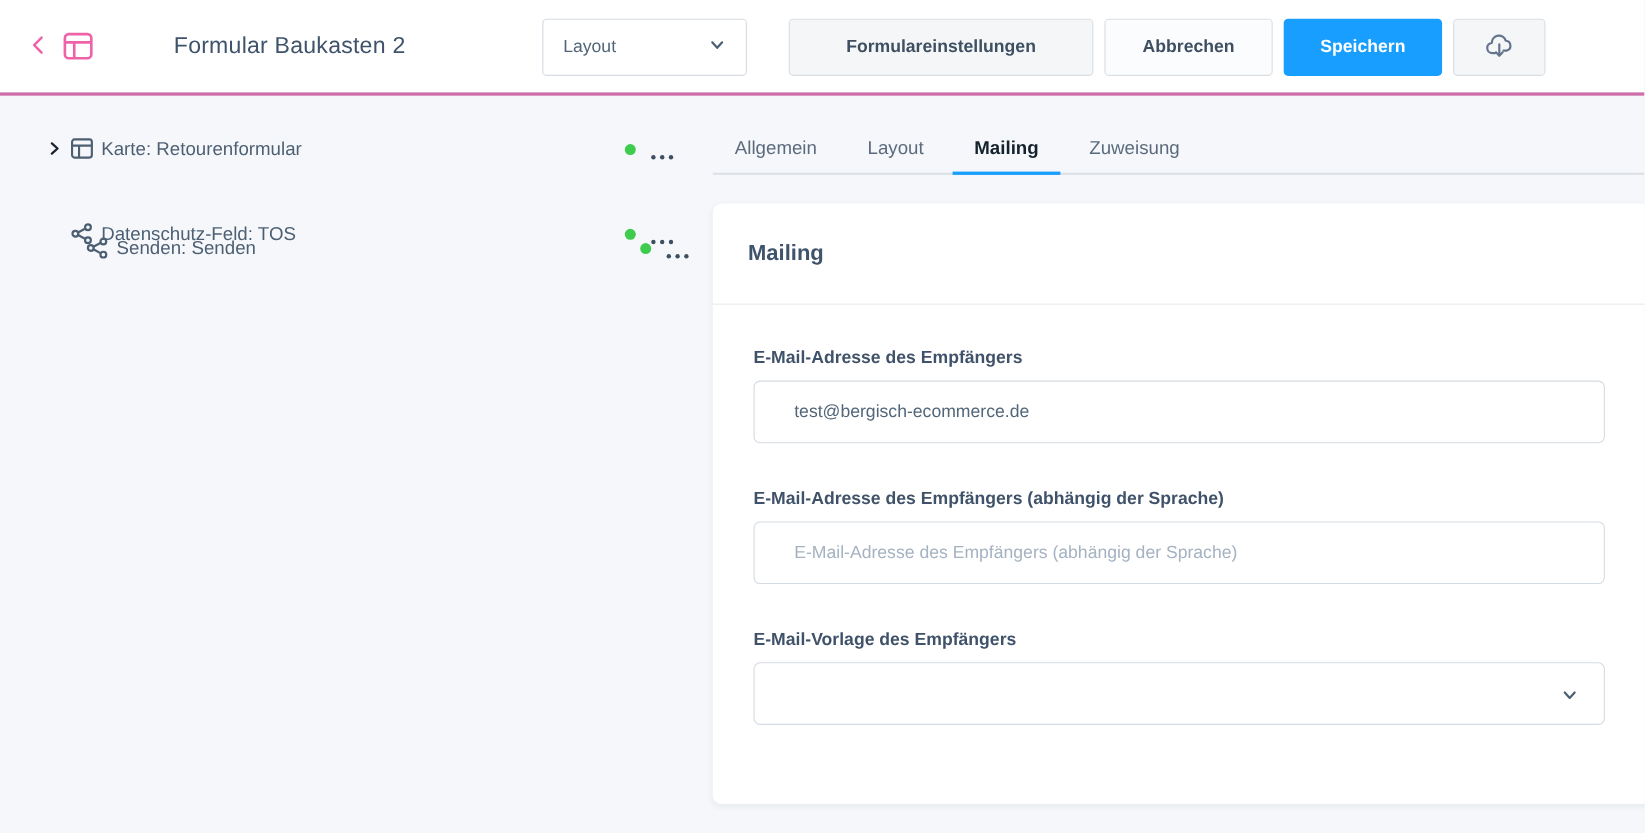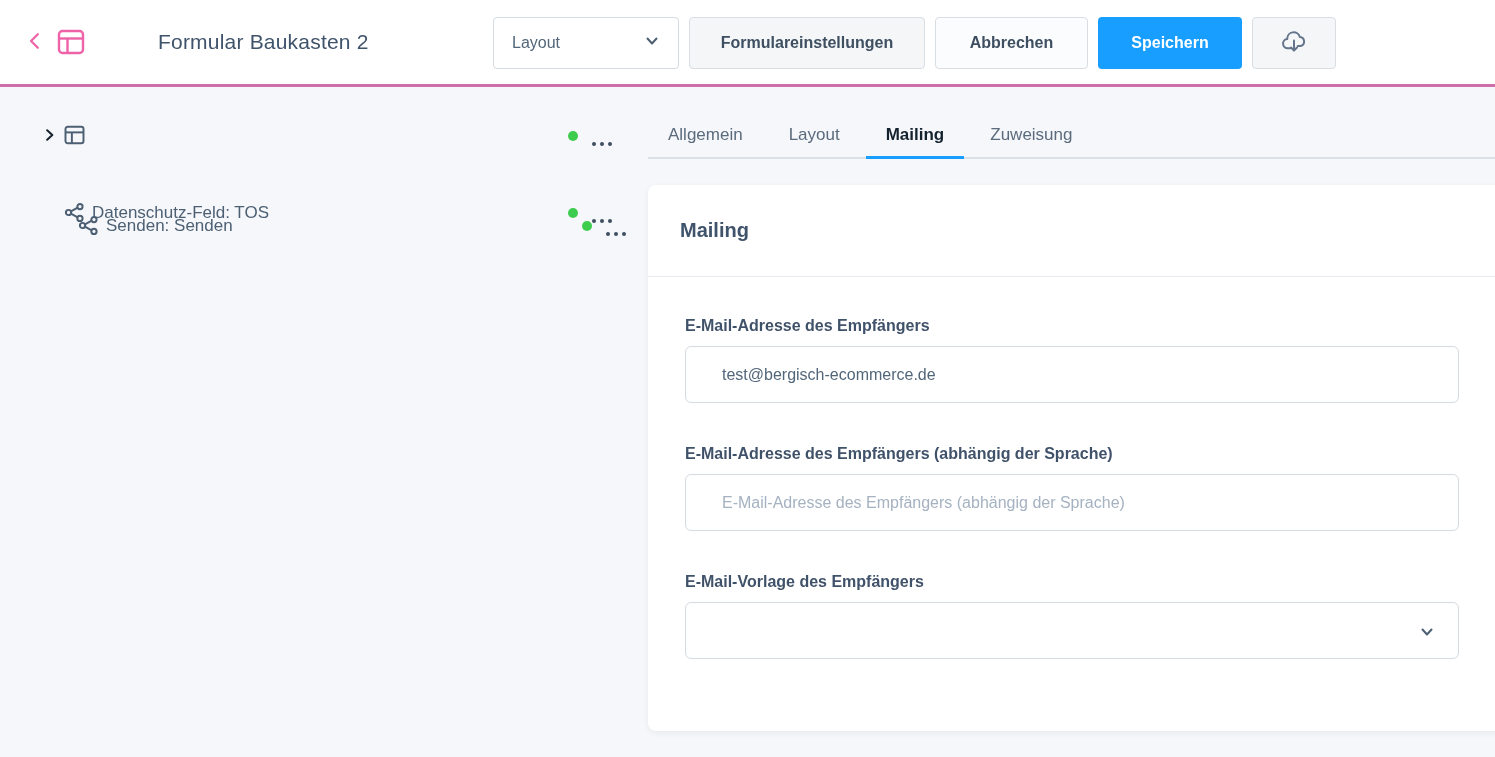--- a/index.html
+++ b/index.html
@@ -37,21 +37,21 @@
     display:flex; align-items:center; justify-content:space-between;
     padding:0 18px; font-size:16px; color:#52667a; cursor:pointer;
   }
   .btn {
     height:52px; border-radius:4px; font-size:16px; font-weight:bold;
     display:flex; align-items:center; justify-content:center;
     cursor:pointer; color:#3e4f61;
     font-family:"Liberation Sans", sans-serif;
   }
   .btn-ghost { background:#f4f6f8; border:1px solid #d9dee3; }
-  .btn-settings { width:236px; }
+  .btn-settings { width:277px;margin-left:28px; }
   .btn-cancel { width:153px; background:#fbfcfd; border:1px solid #d9dee3; }
   .btn-primary { width:144px; background:#189eff; color:#ffffff; border:none; }
   .btn-icon { width:84px; }
 
   
   .main { position:absolute; top:90px; left:0; right:0; bottom:0; background:#f5f7fa; }
 
   
   .tree-row { position:absolute; left:0; width:640px; height:30px; }
   .tree-row .expand { position:absolute; left:42px; top:6px; cursor:pointer; }
@@ -163,20 +163,21 @@
           <path d="M5.5 3 L11 8 L5.5 13" fill="none" stroke="#18232e" stroke-width="2.2" stroke-linecap="round" stroke-linejoin="round"></path>
         </svg>
     </span>
     <span class="t-icon">
       <svg width="21" height="20" viewBox="0 0 28 26">
         <rect x="2" y="2" width="24" height="22" rx="3" fill="none" stroke="#4c5f73" stroke-width="2.6"></rect>
         <line x1="2" y1="9.5" x2="26" y2="9.5" stroke="#4c5f73" stroke-width="2.6"></line>
         <line x1="10.5" y1="9.5" x2="10.5" y2="24" stroke="#4c5f73" stroke-width="2.6"></line>
       </svg>
     </span>
+    <span class="t-label">Karte: Retourenformular</span>
     <span class="status-dot"></span>
     <span class="ctx-menu">
       <svg width="22" height="6" viewBox="0 0 22 6">
           <circle cx="3" cy="3" r="2" fill="#3e4f61"></circle>
           <circle cx="11" cy="3" r="2" fill="#3e4f61"></circle>
           <circle cx="19" cy="3" r="2" fill="#3e4f61"></circle>
         </svg>
     </span>
   </div>
 

